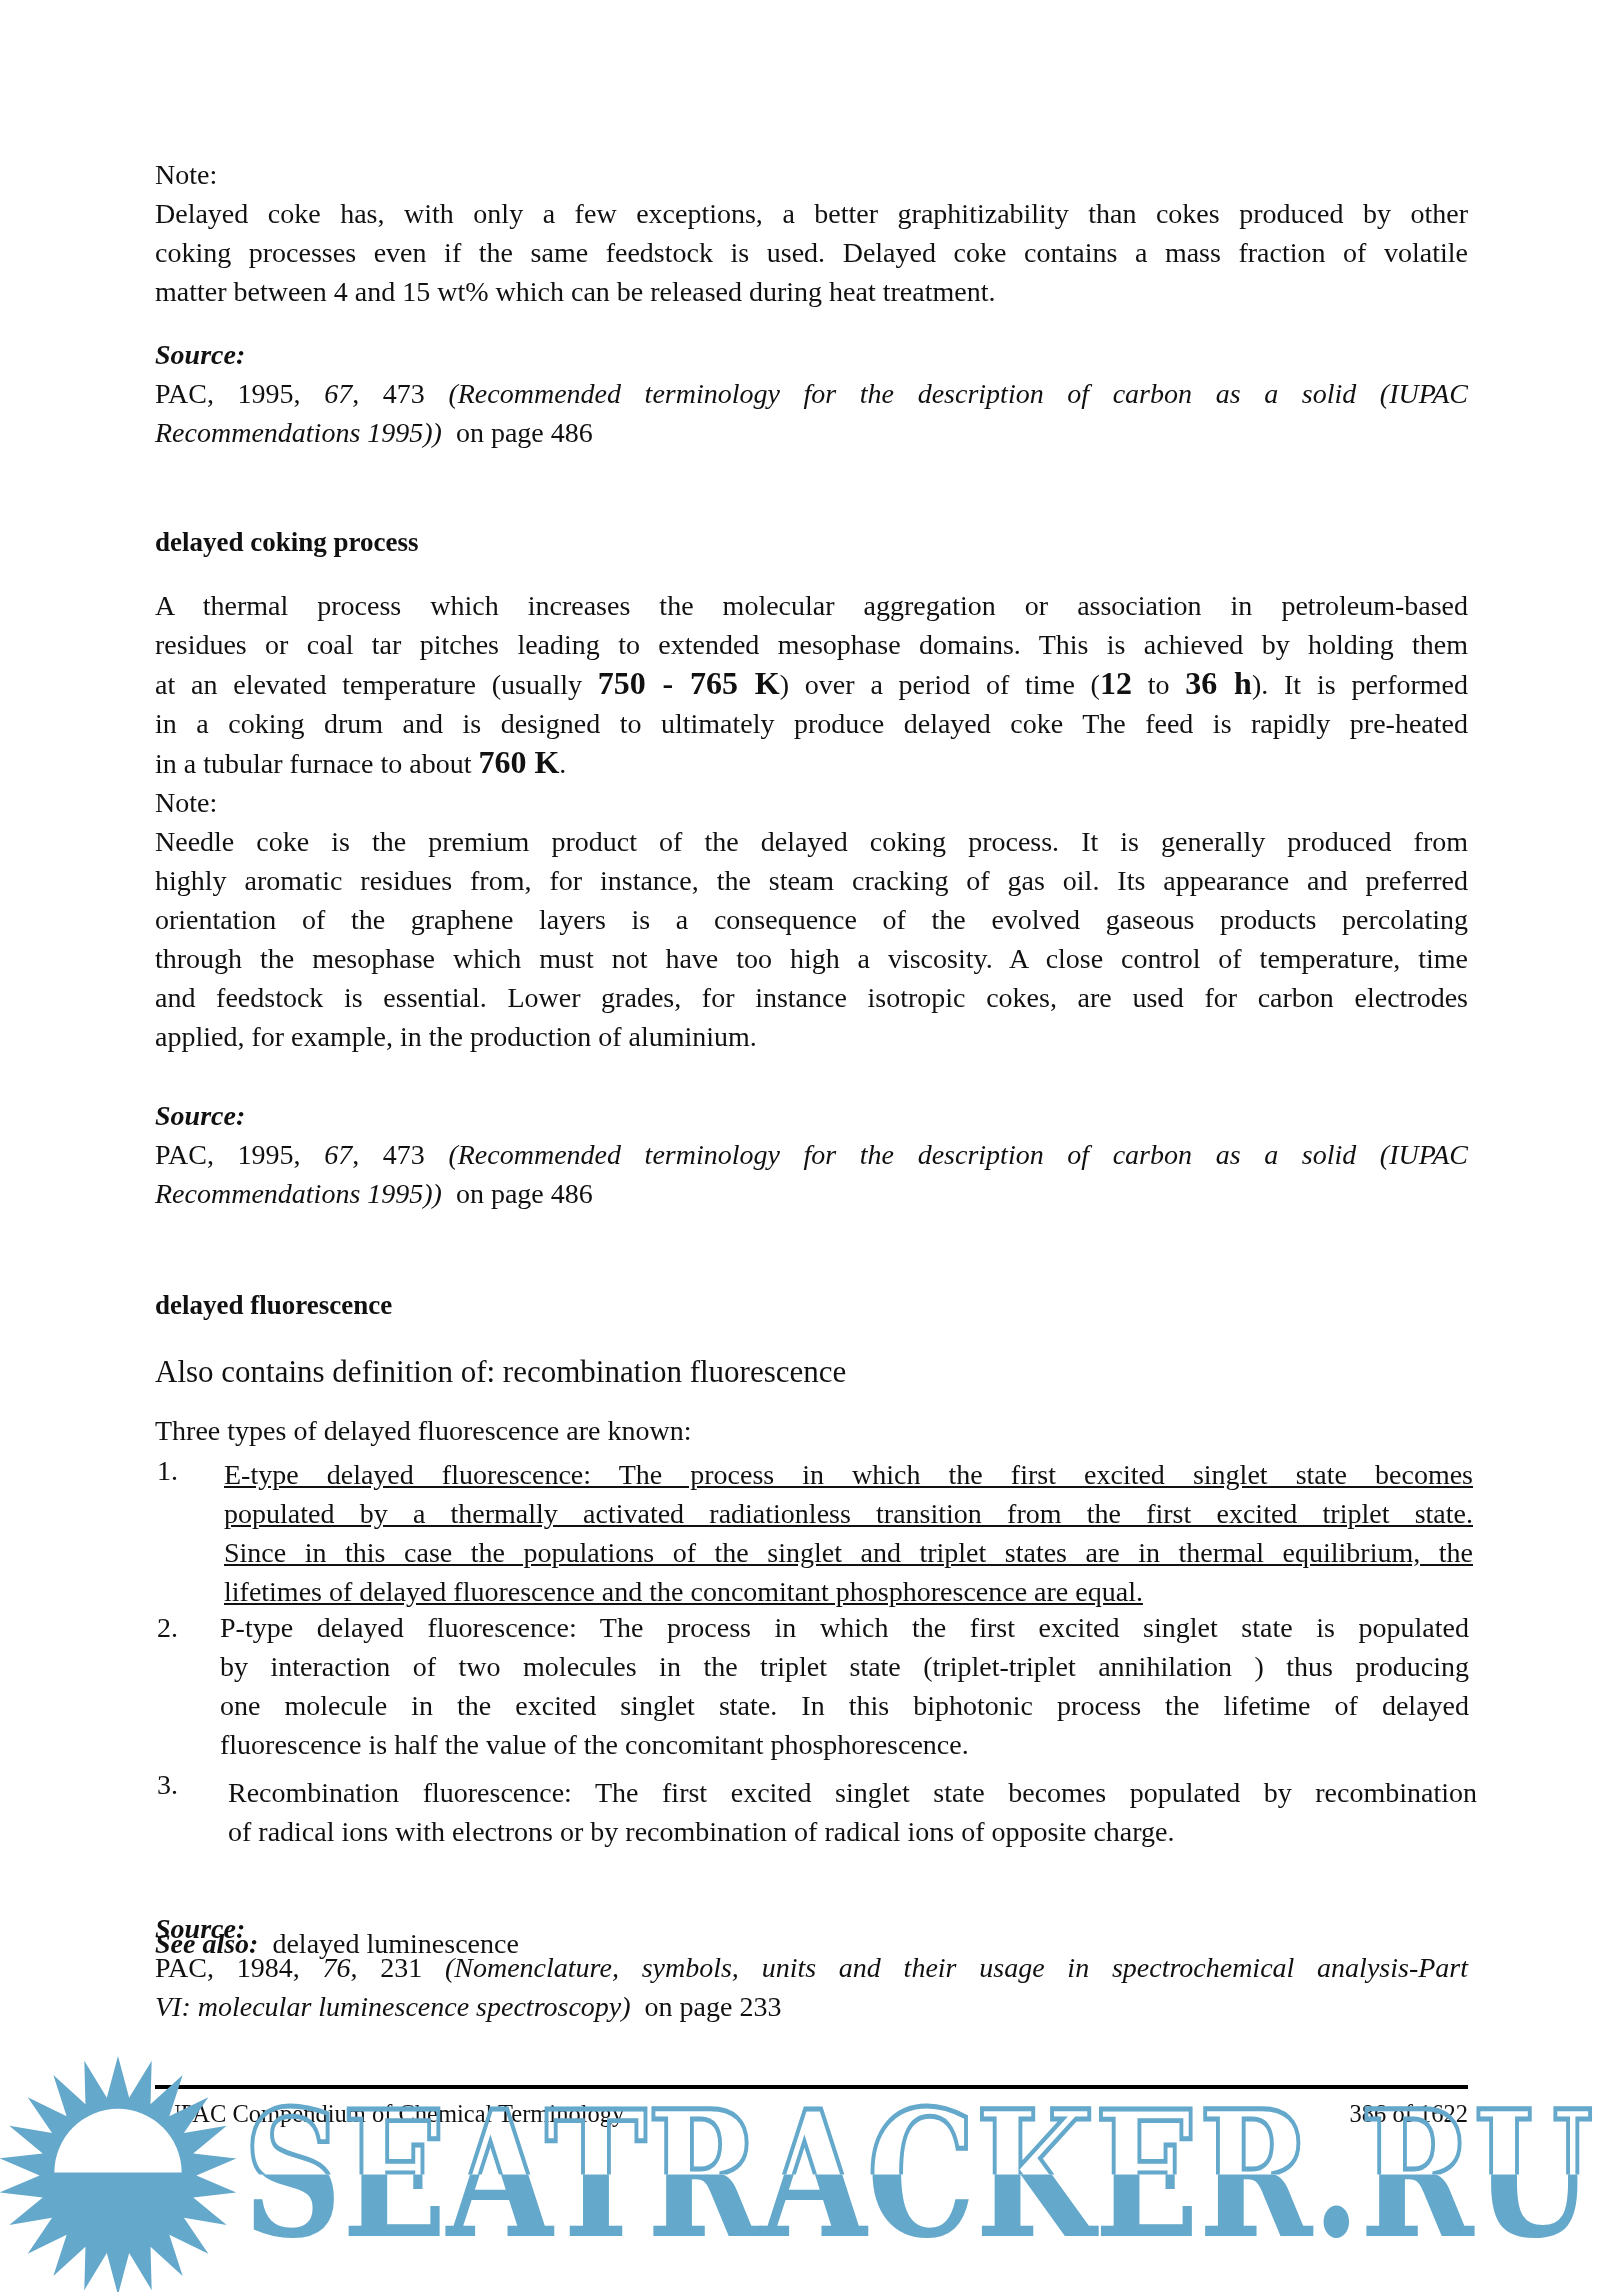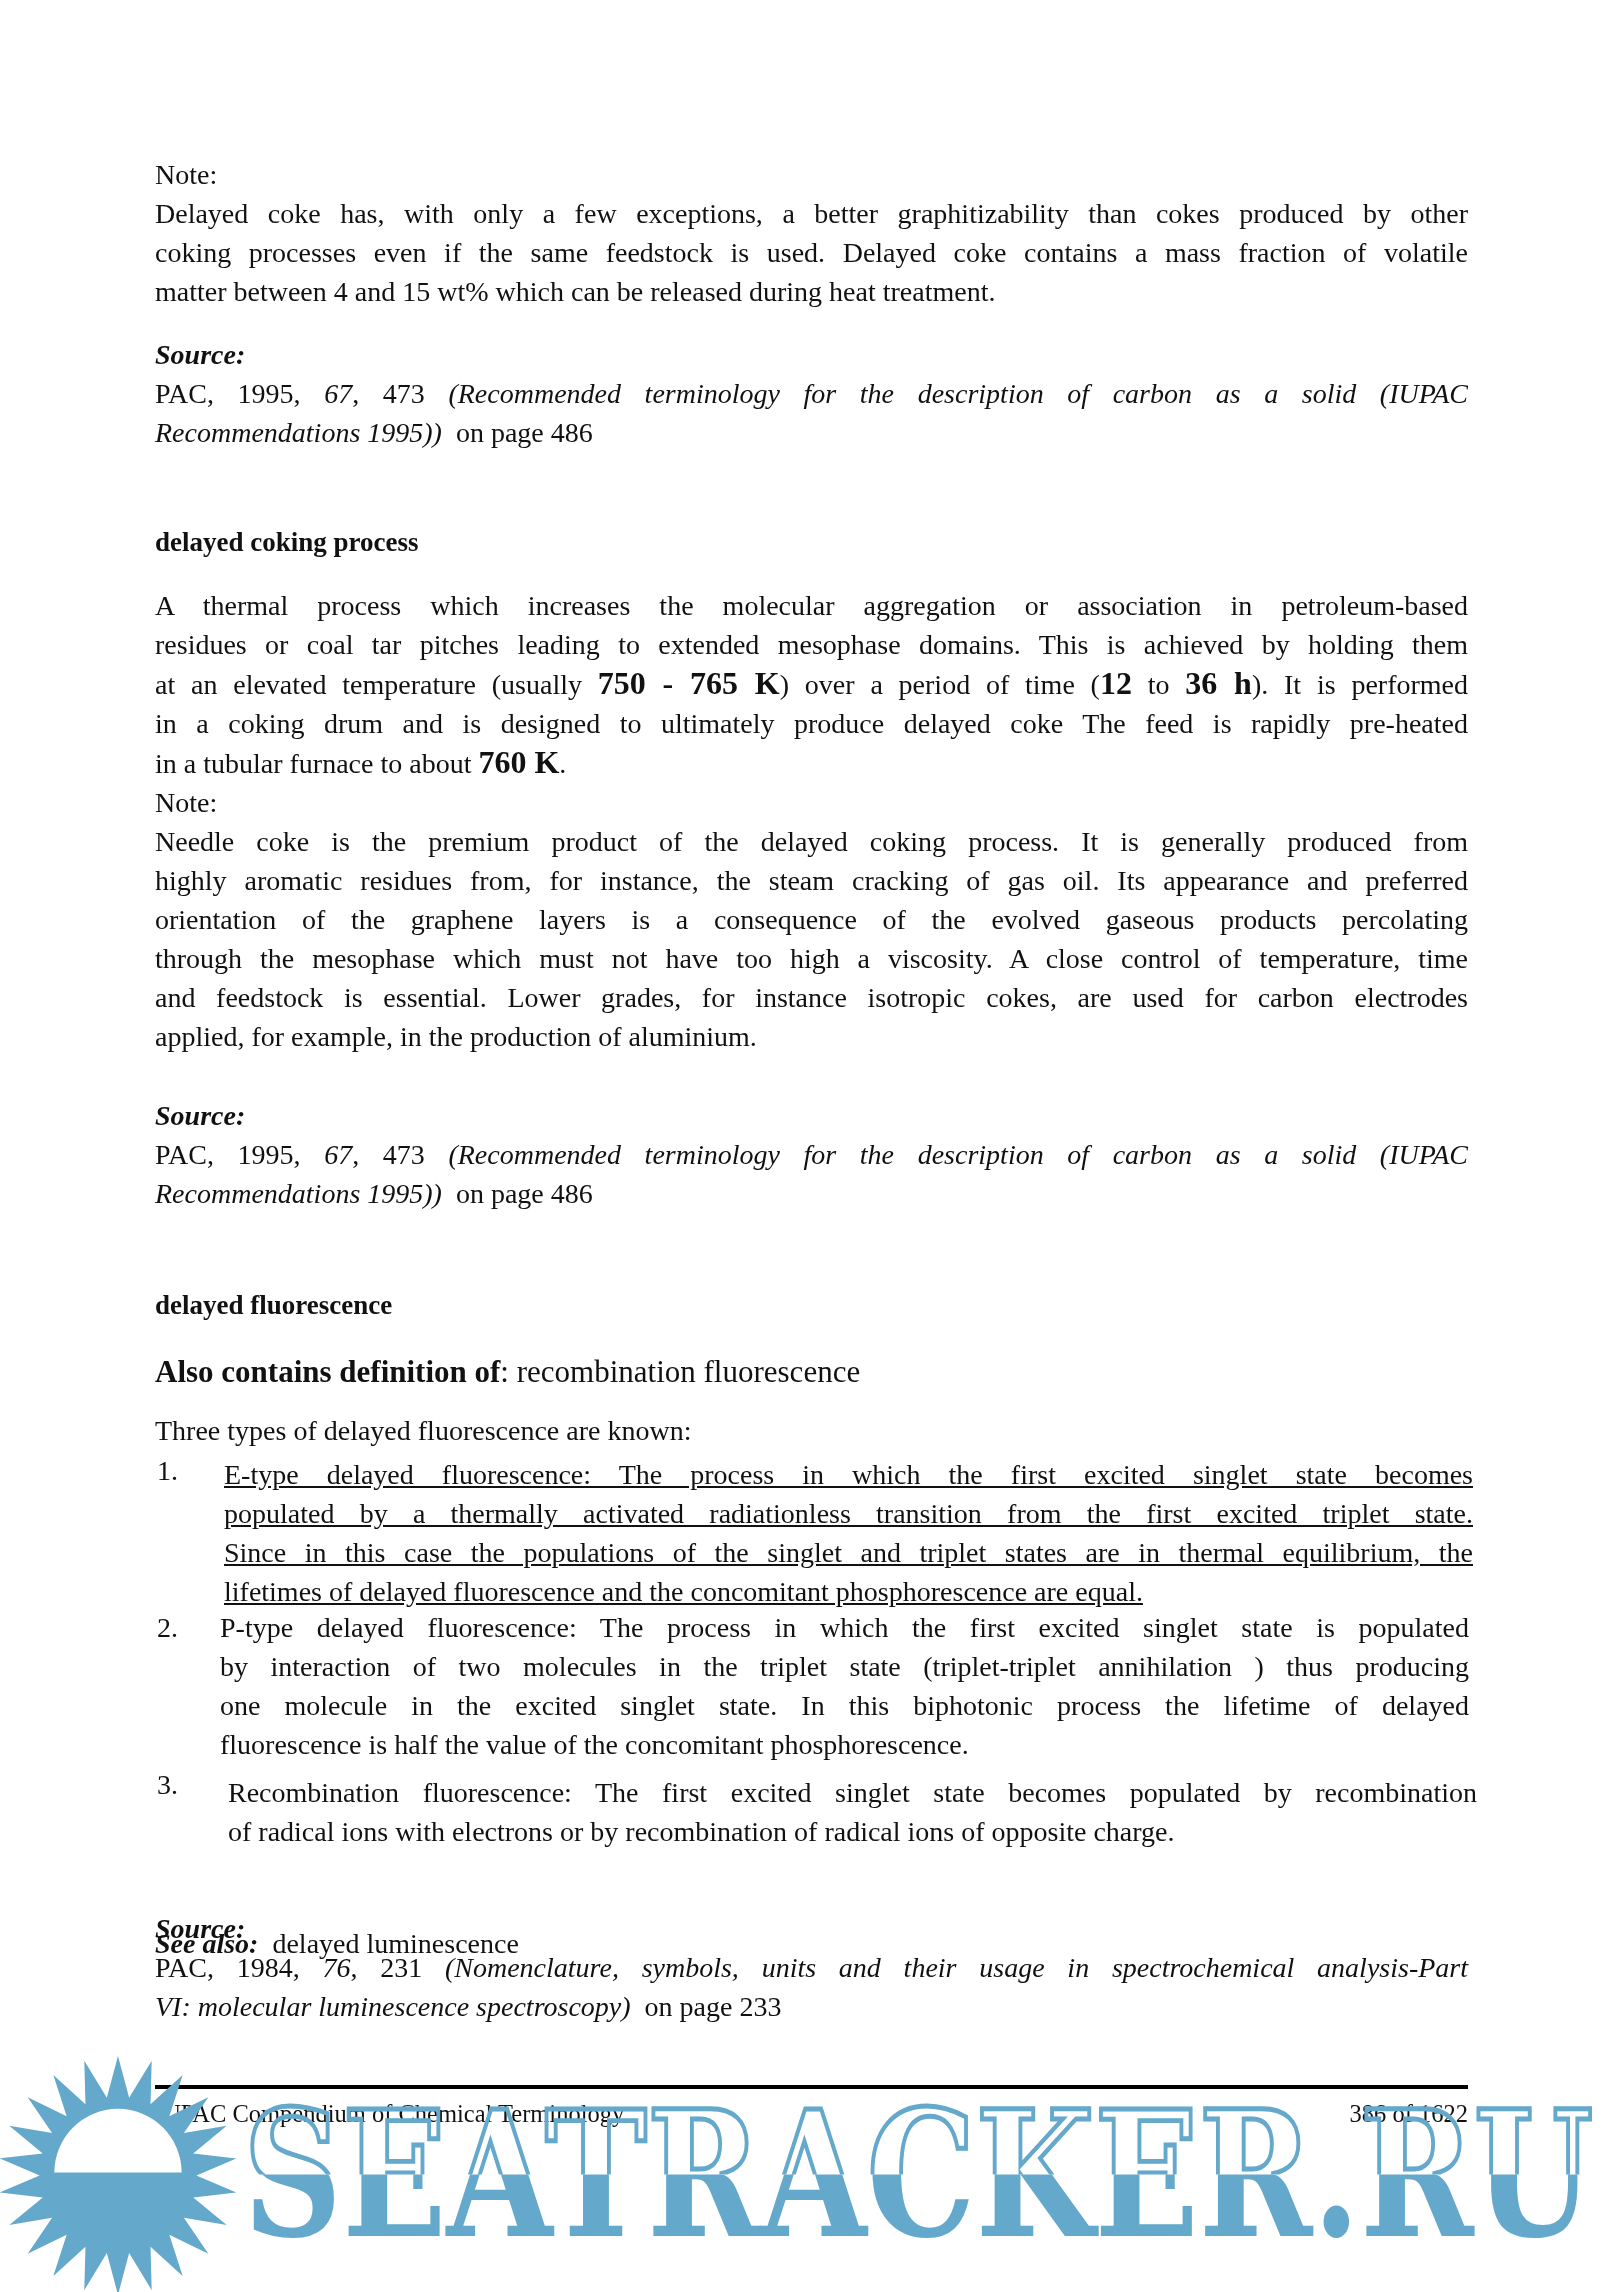--- a/index.html
+++ b/index.html
@@ -7,21 +7,21 @@
          font-family: "Liberation Serif", "DejaVu Serif", serif; color: #111; }
   .blk { position: absolute; left: 155px; width: 1313px; }
   .p { font-size: 28px; line-height: 39px; text-align: justify; margin: 0; }
   .line { display: block; text-align: justify; text-align-last: justify; }
   .line.end { text-align-last: left; }
   .h { font-size: 27px; font-weight: bold; line-height: 43px; margin: 0; }
   .label { font-weight: bold; font-style: italic; }
   .ital { font-style: italic; }
   .qty { font-weight: bold; font-size: 32px; }
   .also { font-size: 31px; line-height: 41px; }
-  .also b { font-weight: bold; margin-top: 40px; }
+  .also b { font-weight: normal; margin-top: 40px; }
   .li { position: absolute; left: 0; width: 1313px; }
   .li .num { position: absolute; left: 2px; top: 0; font-size: 28px; line-height: 39px; }
   .li .txt { position: absolute; left: 65px; width: 1249px; font-size: 28px; line-height: 39px; }
   .rule { position: absolute; left: 155px; top: 2085px; width: 1313px; height: 3.9px; background: #000; }
   .footer-l { position: absolute; left: 155px; top: 2099px; font-size: 24.5px; line-height: 29px; }
   .footer-r { position: absolute; right: 153px; top: 2099px; font-size: 24.5px; line-height: 29px; }
   .wm { position: absolute; left: 0; top: 2053px; width: 1621px; height: 239px; pointer-events: none; }
 </style>
 </head>
 <body>

